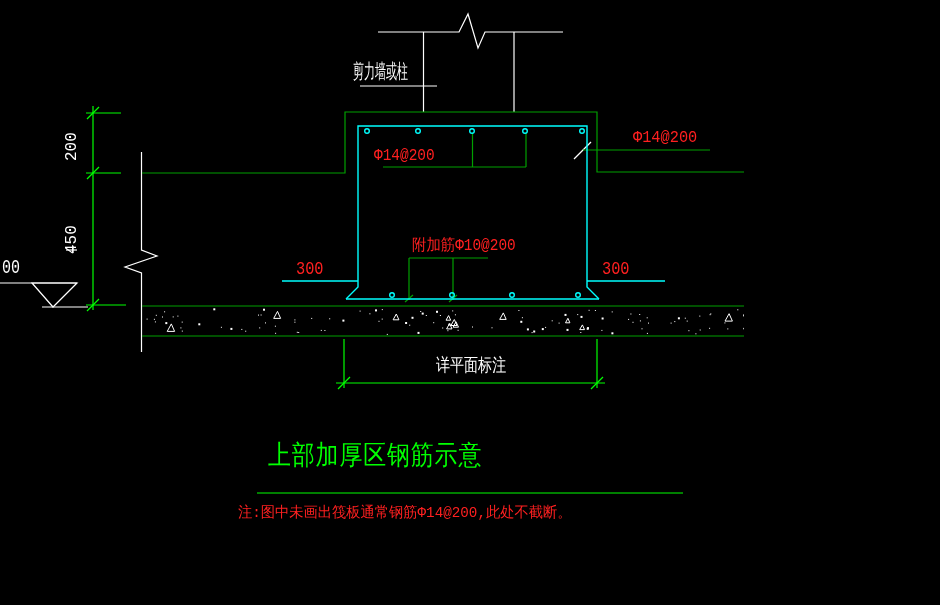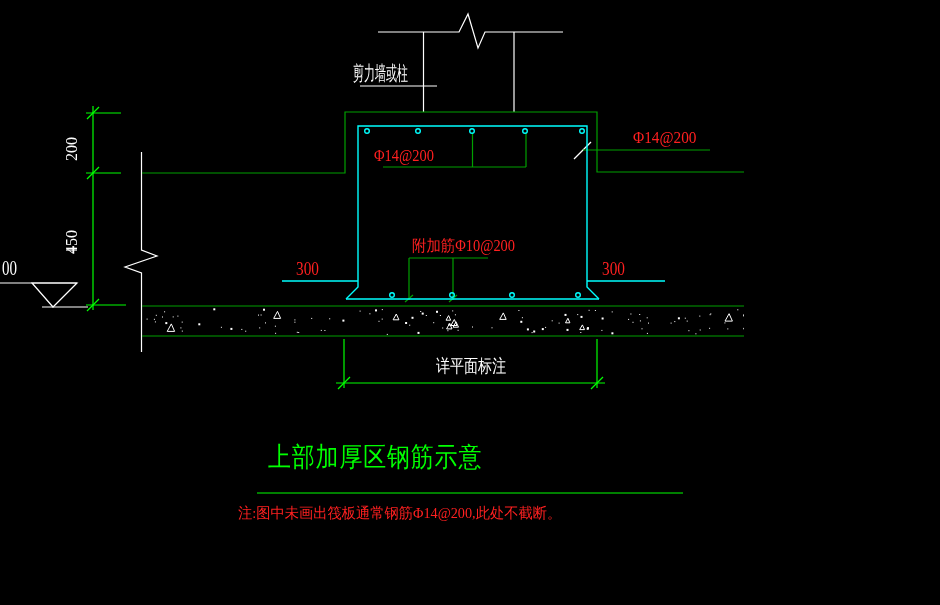--- a/index.html
+++ b/index.html
@@ -1,17 +1,17 @@
 <!DOCTYPE html>
 <html><head>
 <meta charset="utf-8">
 <style>
   html,body{margin:0;padding:0;background:#000;}
   .stage{position:relative;width:744px;height:605px;background:#000;overflow:hidden;
-         font-family:Liberation Serif, serif;}
+         font-family:Liberation Mono, monospace;}
   .stage svg{position:absolute;left:0;top:0;}
   .t{position:absolute;white-space:nowrap;transform-origin:left top;line-height:1;}
   .red{color:#ff2020;}
   .white{color:#ffffff;}
   .green{color:#00ff00;}
 </style>
 </head>
 <body>
 
 <div class="stage">

